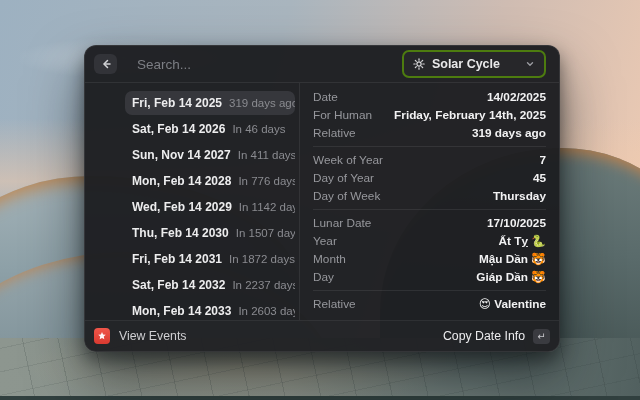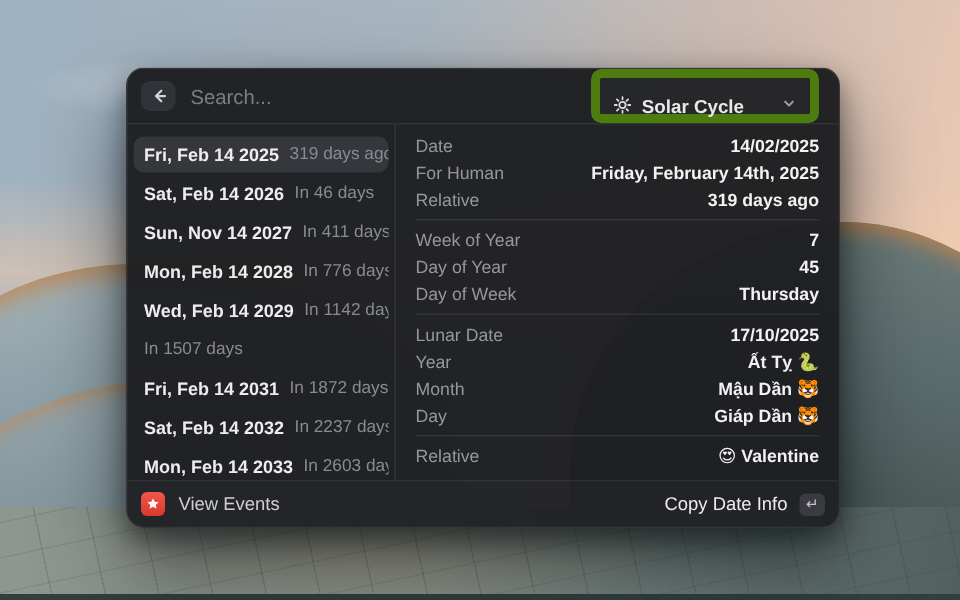--- a/index.html
+++ b/index.html
@@ -40,31 +40,31 @@
 
   
   .window { position:absolute; left:84px; top:45px; width:476px; height:307px;
     background:rgba(29,30,33,.97); border:1px solid rgba(255,255,255,.09); border-radius:12px;
     box-shadow:0 28px 55px rgba(8,14,18,.55), 0 8px 18px rgba(0,0,0,.45);
     display:flex; flex-direction:column; overflow:hidden; color:#ececee; }
 
   .header { height:36px; flex:0 0 36px; display:flex; align-items:center; padding:0 13px 0 9px; }
   .back-btn { width:23px; height:20px; border-radius:6px; background:#323338; border:none;
     display:flex; align-items:center; justify-content:center; cursor:pointer; flex:0 0 auto; }
-  .search-input { flex:1; margin-left:10px; background:transparent; border:none; outline:none;
+  .search-input { flex:1; margin-left:20px; background:transparent; border:none; outline:none;
     font:13.5px "Liberation Sans","DejaVu Sans",sans-serif; color:#e8e8e8; min-width:0; }
   .search-input::placeholder { color:#7c7e84; }
-  .mode-dropdown { display:flex; align-items:flex-start; gap:7px; height:25px; padding:12px 9px;
-    border:6px solid #4d7c0f; border-radius:7px; background:rgba(255,255,255,.02); cursor:pointer; }
+  .mode-dropdown { display:flex; align-items:center; gap:7px; height:25px; padding:12px 9px;
+    border:2px solid #4d7c0f; border-radius:7px; background:rgba(255,255,255,.02); cursor:pointer; }
   .mode-label { font-size:12.5px; font-weight:600; color:#e9e9ea; white-space:nowrap; }
   .mode-chevron { margin-left:18px; display:flex; }
 
   .hdivider { height:1px; background:rgba(255,255,255,.075); flex:0 0 1px; }
 
-  .main { flex:1; display:flex; min-height:0; }
+  .main { flex:1; display:flex; min-height:0;margin-left:36px; }
   .list { width:179px; flex:0 0 179px; border-right:1px solid rgba(255,255,255,.075); padding:8px 4px; }
   .list-item { height:24px; margin-bottom:2px; padding:0 7px; border-radius:7px;
     display:flex; align-items:center; gap:7px; cursor:pointer; white-space:nowrap; overflow:hidden; }
   .list-item.selected { background:#36373c; }
   .li-title { font-size:12px; font-weight:600; color:#ededee; }
   .li-sub { font-size:11.5px; color:#8a8b90; }
 
   .details { flex:1; padding:5px 13px 0 13px; min-width:0; }
   .drow { height:18px; display:flex; align-items:center; justify-content:space-between; gap:20px; }
   .d-label { font-size:11.8px; color:#96979c; white-space:nowrap; }
@@ -146,20 +146,21 @@
         </div>
         <div class="list-item">
           <span class="li-title">Mon, Feb 14 2028</span>
           <span class="li-sub">In 776 days</span>
         </div>
         <div class="list-item">
           <span class="li-title">Wed, Feb 14 2029</span>
           <span class="li-sub">In 1142 days</span>
         </div>
         <div class="list-item">
+          <span class="li-title">Thu, Feb 14 2030</span>
           <span class="li-sub">In 1507 days</span>
         </div>
         <div class="list-item">
           <span class="li-title">Fri, Feb 14 2031</span>
           <span class="li-sub">In 1872 days</span>
         </div>
         <div class="list-item">
           <span class="li-title">Sat, Feb 14 2032</span>
           <span class="li-sub">In 2237 days</span>
         </div>

